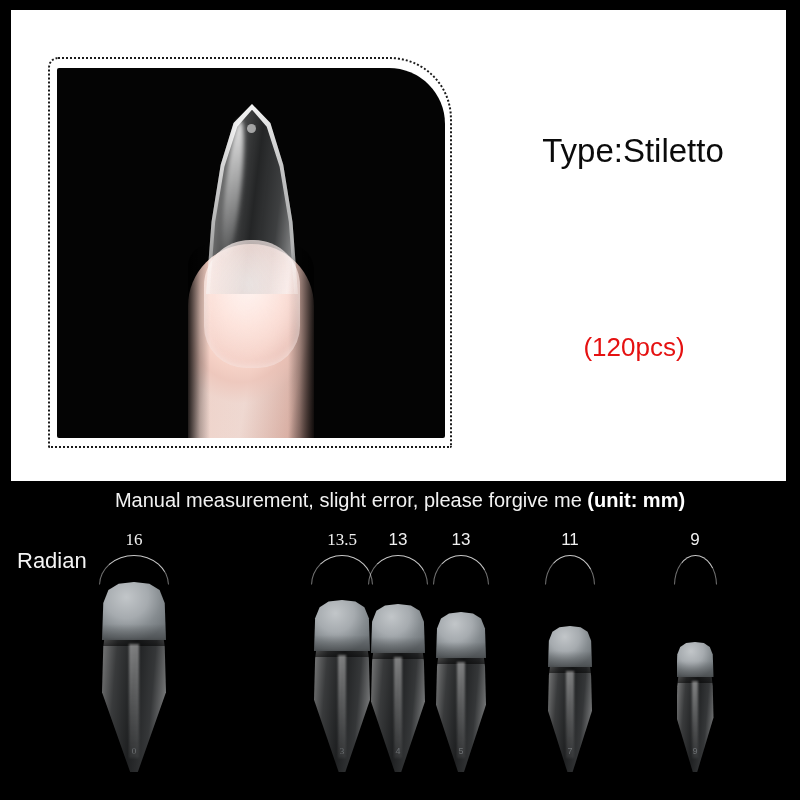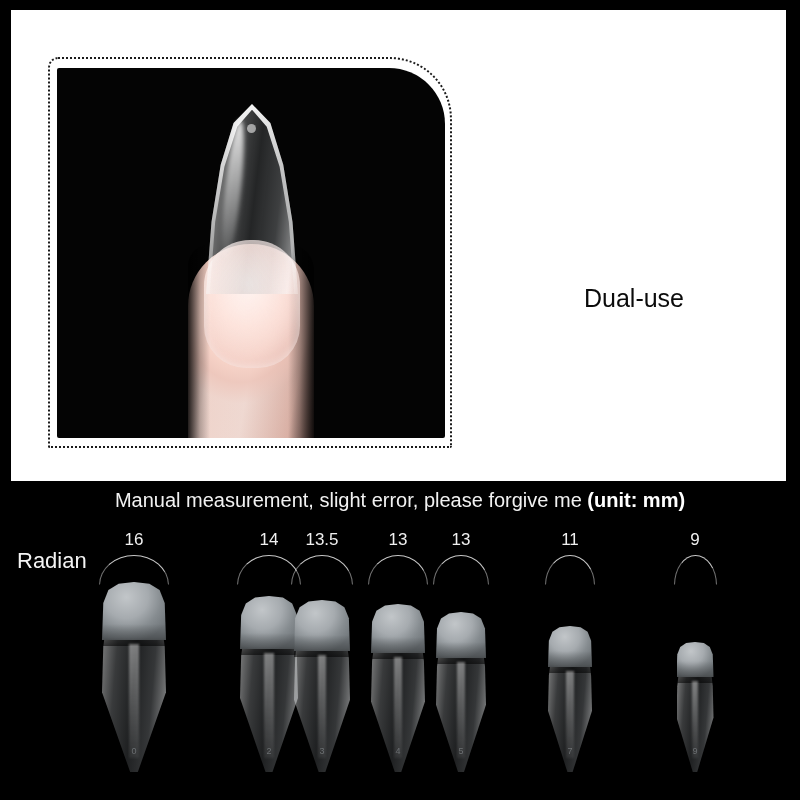--- a/index.html
+++ b/index.html
@@ -318,49 +318,40 @@
       <div class="finger"></div>
       <div class="finger-shadow-l"></div>
       <div class="finger-shadow-r"></div>
       <div class="nail-plate"></div>
       <div class="nail-tip-art"></div>
       <div class="nail-tip-edge"></div>
       <div class="nail-tip-gloss"></div>
       <div class="nail-tip-mark"></div>
     </div>
 
-    <div class="dual-line">Dual-use</div>
+    <div class="type-title">Type:Stiletto</div>
+    <div class="pcs-line" style="color: rgb(229, 17, 17);">(120pcs)</div>
   </div>
 
   <div class="measure-note"><span>Manual measurement, slight error, please forgive me </span><span class="unit">(unit: mm)</span></div>
 
   <div class="radian-label">Radian</div>
 
   <div class="tips-strip" id="tips-strip">
-      <div class="tip-col" style="left: 100px; width: 68px;">
+      <div class="tip-col" style="left: 100px; width: 68px; font-family: Liberation Serif, serif;">
         <div class="tip-num">16</div>
         <div class="tip-arc" style="width: 70px; margin-left: -35px;"></div>
         <div class="tip-body" style="width: 64px; margin-left: -32px; top: 62px; height: 190px; clip-path: polygon(50% 0%, 74% 3%, 90% 14%, 98% 34%, 100% 58%, 56% 100%, 50% 100%, 44% 100%, 0% 58%, 2% 34%, 10% 14%, 26% 3%);"></div>
         <div class="tip-outline" style="width: 64px; margin-left: -32px; top: 62px; height: 190px; clip-path: polygon(50% 0%, 74% 3%, 90% 14%, 98% 34%, 100% 58%, 56% 100%, 50% 100%, 44% 100%, 0% 58%, 2% 34%, 10% 14%, 26% 3%); mask-image: radial-gradient(96% 97%, transparent 0px, transparent 92%, rgb(0, 0, 0) 94%);"></div>
         <div class="tip-cap" style="width: 64px; margin-left: -32px; top: 62px; height: 58px; clip-path: polygon(50% 0%, 74% 3%, 90% 14%, 98% 36%, 100% 100%, 0% 100%, 2% 36%, 10% 14%, 26% 3%);"></div>
         <div class="tip-cap-shade" style="width: 64px; margin-left: -32px; top: 104px; height: 22px;"></div>
         <div class="tip-spine" style="width: 10.24px; margin-left: -5.12px; top: 124px; height: 114px;"></div>
         <div class="tip-size" style="top: 226px;">0</div>
       </div>
-      <div class="tip-col" style="left: 235px; width: 68px;">
-        <div class="tip-num">14</div>
-        <div class="tip-arc" style="width: 64px; margin-left: -32px;"></div>
-        <div class="tip-body" style="width: 58px; margin-left: -29px; top: 76px; height: 176px; clip-path: polygon(50% 0%, 74% 3%, 90% 14%, 98% 34%, 100% 58%, 56% 100%, 50% 100%, 44% 100%, 0% 58%, 2% 34%, 10% 14%, 26% 3%);"></div>
-        <div class="tip-outline" style="width: 58px; margin-left: -29px; top: 76px; height: 176px; clip-path: polygon(50% 0%, 74% 3%, 90% 14%, 98% 34%, 100% 58%, 56% 100%, 50% 100%, 44% 100%, 0% 58%, 2% 34%, 10% 14%, 26% 3%); mask-image: radial-gradient(96% 97%, transparent 0px, transparent 92%, rgb(0, 0, 0) 94%);"></div>
-        <div class="tip-cap" style="width: 58px; margin-left: -29px; top: 76px; height: 53px; clip-path: polygon(50% 0%, 74% 3%, 90% 14%, 98% 36%, 100% 100%, 0% 100%, 2% 36%, 10% 14%, 26% 3%);"></div>
-        <div class="tip-cap-shade" style="width: 58px; margin-left: -29px; top: 113px; height: 22px;"></div>
-        <div class="tip-spine" style="width: 9.28px; margin-left: -4.64px; top: 133px; height: 105px;"></div>
-        <div class="tip-size" style="top: 226px;">2</div>
-      </div>
-      <div class="tip-col" style="left: 288px; width: 68px;">
+      <div class="tip-col" style="left: 308px; width: 68px; font-family: Liberation Serif, serif;">
         <div class="tip-num">13.5</div>
         <div class="tip-arc" style="width: 62px; margin-left: -31px;"></div>
         <div class="tip-body" style="width: 56px; margin-left: -28px; top: 80px; height: 172px; clip-path: polygon(50% 0%, 74% 3%, 90% 14%, 98% 34%, 100% 58%, 56% 100%, 50% 100%, 44% 100%, 0% 58%, 2% 34%, 10% 14%, 26% 3%);"></div>
         <div class="tip-outline" style="width: 56px; margin-left: -28px; top: 80px; height: 172px; clip-path: polygon(50% 0%, 74% 3%, 90% 14%, 98% 34%, 100% 58%, 56% 100%, 50% 100%, 44% 100%, 0% 58%, 2% 34%, 10% 14%, 26% 3%); mask-image: radial-gradient(96% 97%, transparent 0px, transparent 92%, rgb(0, 0, 0) 94%);"></div>
         <div class="tip-cap" style="width: 56px; margin-left: -28px; top: 80px; height: 51px; clip-path: polygon(50% 0%, 74% 3%, 90% 14%, 98% 36%, 100% 100%, 0% 100%, 2% 36%, 10% 14%, 26% 3%);"></div>
         <div class="tip-cap-shade" style="width: 56px; margin-left: -28px; top: 115px; height: 22px;"></div>
         <div class="tip-spine" style="width: 8.96px; margin-left: -4.48px; top: 135px; height: 103px;"></div>
         <div class="tip-size" style="top: 226px;">3</div>
       </div>
       <div class="tip-col" style="left: 364px; width: 68px;">

